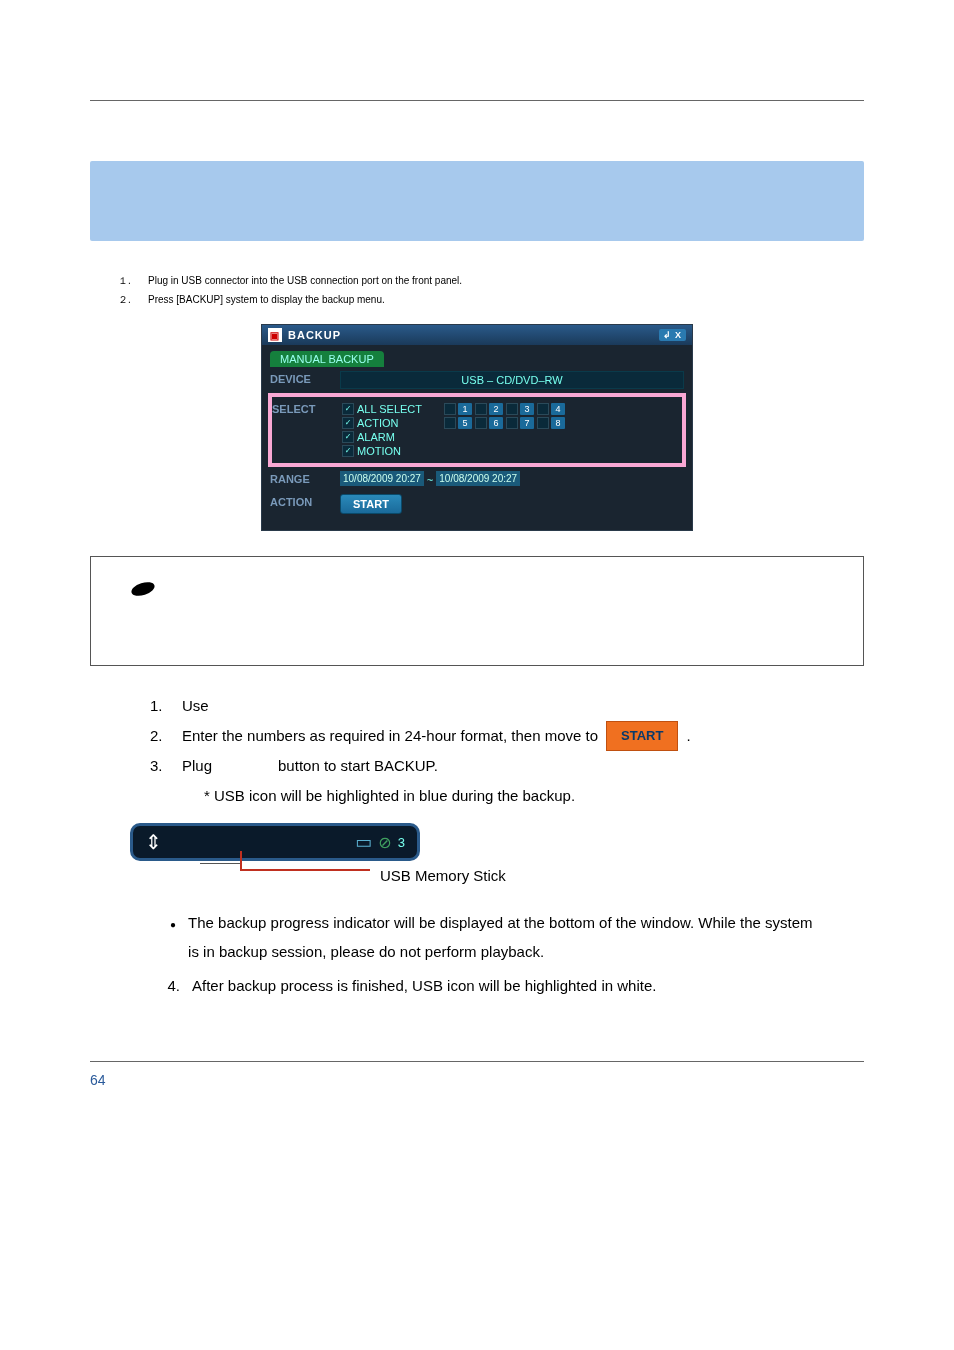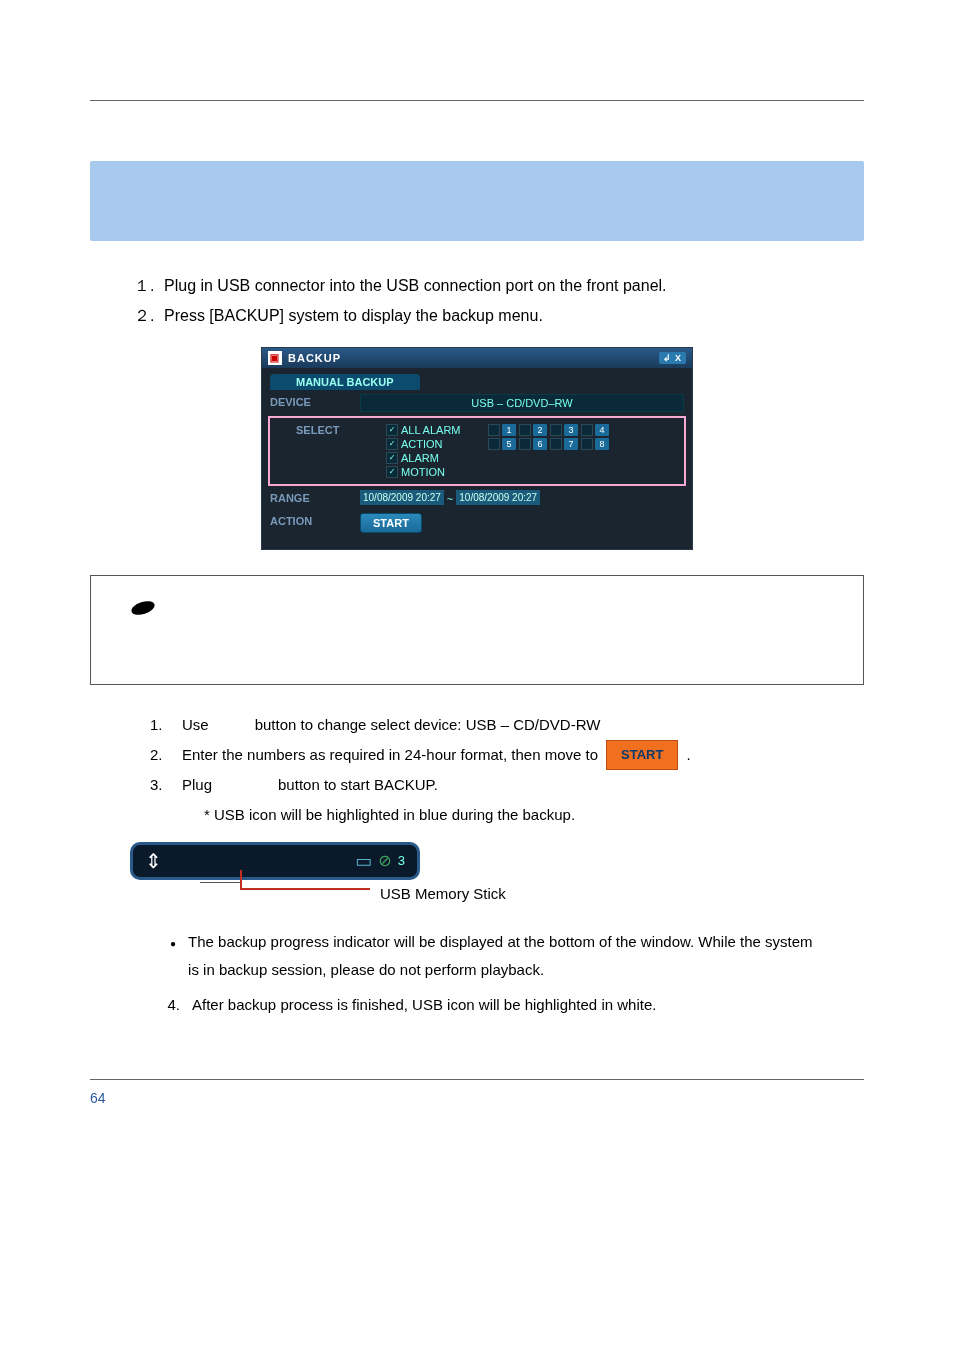--- a/index.html
+++ b/index.html
@@ -18,22 +18,22 @@
     border-top: 1px solid #666;
     margin: 40px 0 60px 0;
   }
   .blue-banner {
     background: #a7c9ed;
     height: 80px;
     margin: 0 0 30px 0;
     border-radius: 2px;
   }
   .num-list {
-    margin-left: 44px;
-    font-size: 16px;
+    margin-left: 28px;
+    font-size: 10px;
     line-height: 1.9;
   }
   .num-list .num {
     display: inline-block;
     width: 30px;
   }
   .backup-window {
     width: 430px;
     margin: 15px auto 25px auto;
     background: #1a2530;
@@ -71,57 +71,56 @@
   .bw-winbtns {
     background: #2a7ab0;
     color: #fff;
     font-size: 9px;
     padding: 1px 4px;
     border-radius: 2px;
     font-weight: bold;
     letter-spacing: 1px;
   }
   .bw-tab {
-    background: #0c4a6e;
+    background: #15803d;
     color: #9fe;
     display: inline-block;
-    padding: 2px 26px;
+    padding: 2px 10px;
     margin: 6px 0 0 8px;
     border-radius: 4px 4px 0 0;
     font-size: 11px;
-    font-weight: bold;
+    font-weight: normal;
   }
   .bw-body {
     padding: 0 8px 12px 8px;
   }
   .bw-row {
     display: flex;
     align-items: flex-start;
     padding: 4px 0;
   }
   .bw-label {
-    width: 90px;
+    width: 70px;
     color: #7a9aba;
     font-weight: bold;
     font-size: 11px;
     padding-top: 2px;
     flex-shrink: 0;
   }
   .bw-device-val {
     background: #0a2a3a;
     color: #7fe;
     padding: 2px 8px;
     flex: 1;
     text-align: center;
     border: 1px solid #0a3a4a;
   }
   .bw-select-outer {
-    border: 2px solid #f9a8d4;
+    border: 4px solid #f9a8d4;
     margin: 0 -2px;
-    padding-left: 26px;
   }
   .bw-select-row {
     display: flex;
     align-items: center;
     gap: 6px;
     margin: 2px 0;
   }
   .bw-check {
     color: #7fe;
     font-size: 11px;
@@ -355,21 +354,21 @@
         <div class="bw-device-val">USB – CD/DVD–RW</div>
       </div>
 
       <div class="bw-select-outer">
       <div class="bw-row">
         <div class="bw-label">SELECT</div>
         <div style="flex:1">
           <div class="bw-select-row">
             <span class="bw-check">
                   <span class="bw-checkbox">✓</span>
-                  <span>ALL ALARM</span>
+                  <span>ALL SELECT</span>
                 </span>
             <div class="bw-camnums">
               <span class="bw-camnum">
                     <span class="sq"></span>
                     <span class="n">1</span>
                   </span>
               <span class="bw-camnum">
                     <span class="sq"></span>
                     <span class="n">2</span>
                   </span>
@@ -441,21 +440,20 @@
   <div class="info-box">
     <div class="info-dot"></div>
     <div></div>
   </div>
 
   <div class="steps">
     <div class="row">
       <span class="idx">1.</span>
       <span>Use</span>
       <span style="width:30px;"></span>
-      <span>button to change select device: USB – CD/DVD-RW</span>
     </div>
     <div class="row">
       <span class="idx">2.</span>
       <span>Enter the numbers as required in 24-hour format, then move to</span>
       <span class="start-inline">START</span>
       <span>.</span>
     </div>
     <div class="row">
       <span class="idx">3.</span>
       <span>Plug</span>

